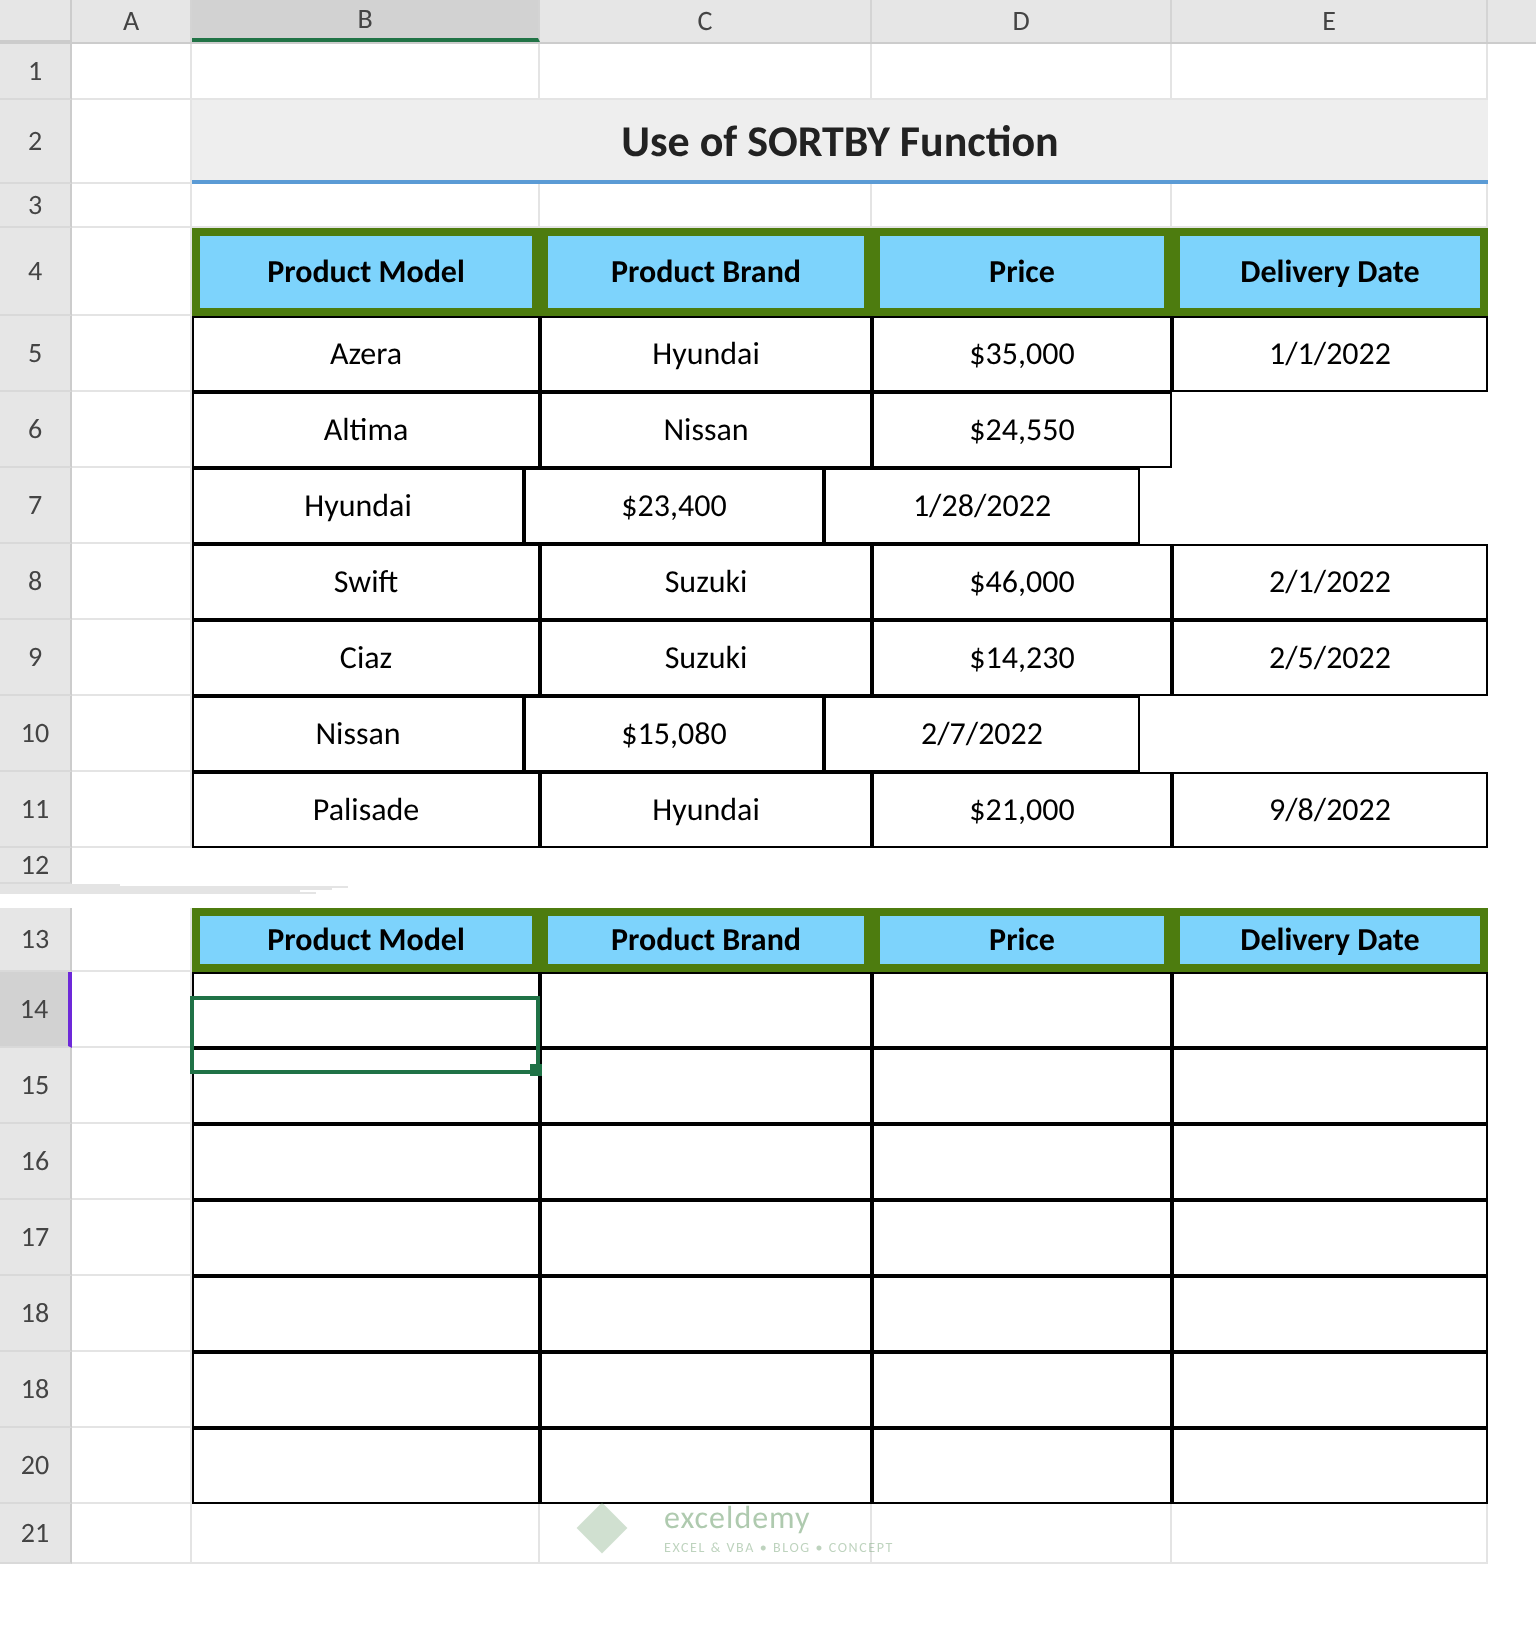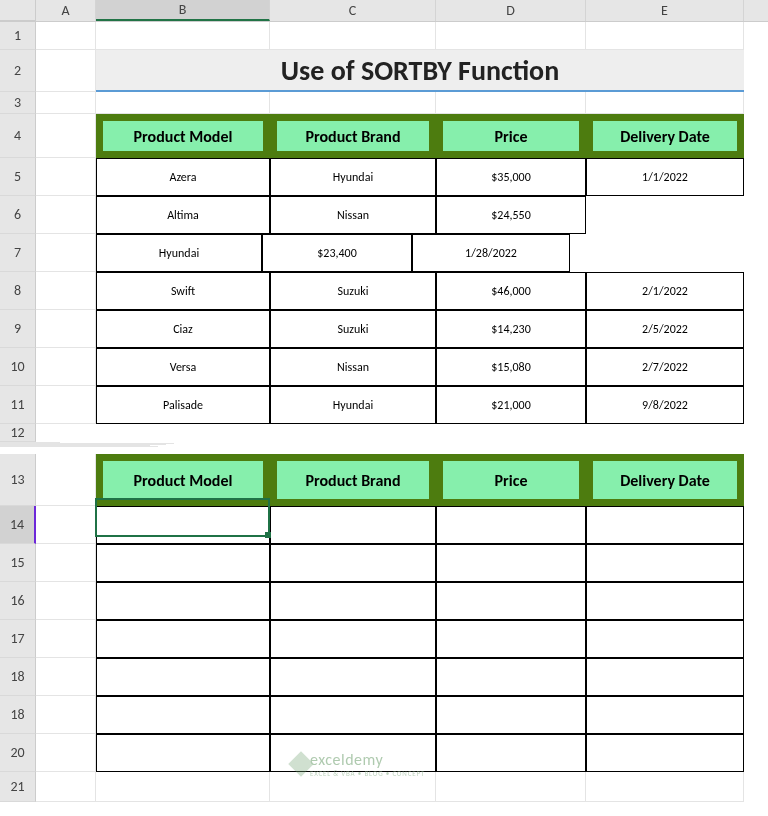--- a/index.html
+++ b/index.html
@@ -84,36 +84,36 @@
   .colB { width: 174px; }
   .colC { width: 166px; }
   .colD { width: 150px; }
   .colE { width: 158px; }
 
   .title-banner {
     flex: 0 0 648px;
     background: #eeeeee;
     border-bottom: 2px solid #5b9bd5;
     font-weight: bold;
-    font-size: 28px;
+    font-size: 22px;
     color: #222;
     display: flex;
     align-items: center;
     justify-content: center;
   }
   .th {
-    background: #86efac;
-    border: 7px solid #4d7c0f;
+    background: #7dd3fc;
+    border: 4px solid #4d7c0f;
     font-weight: bold;
     font-size: 16px;
   }
   .td {
     background: #fff;
     border: 1px solid #000;
-    font-size: 12px;
+    font-size: 16px;
     text-align: center;
   }
   .td.empty {
     background: #fff;
   }
   .active-cell {
     position: absolute;
     border: 2px solid #1f7246;
     pointer-events: none;
     z-index: 5;
@@ -124,21 +124,21 @@
     width: 6px; height: 6px;
     background: #1f7246;
     right: -3px; bottom: -3px;
   }
   .watermark {
     position: absolute;
     left: 292px;
     top: 750px;
     display: flex;
     align-items: center;
-    gap: 0;
+    gap: 22px;
     opacity: 0.55;
     z-index: 3;
     font-size: 11px;
     color: #6fa06f;
     pointer-events: none;
   }
   .watermark .logo {
     width: 18px; height: 18px;
     background: #6fa06f;
     transform: rotate(45deg);
@@ -239,21 +239,20 @@
       <div class="rh">9</div>
       <div class="cell colA"></div>
       <div class="cell td colB">Ciaz</div>
       <div class="cell td colC">Suzuki</div>
       <div class="cell td colD">$14,230</div>
       <div class="cell td colE">2/5/2022</div>
     </div>
     <div class="row">
       <div class="rh">10</div>
       <div class="cell colA"></div>
-      <div class="cell td colB">Versa</div>
       <div class="cell td colC">Nissan</div>
       <div class="cell td colD">$15,080</div>
       <div class="cell td colE">2/7/2022</div>
     </div>
     <div class="row">
       <div class="rh">11</div>
       <div class="cell colA"></div>
       <div class="cell td colB">Palisade</div>
       <div class="cell td colC">Hyundai</div>
       <div class="cell td colD">$21,000</div>
@@ -262,21 +261,21 @@
 
     <div class="row r12">
       <div class="rh">12</div>
       <div class="cell colA"></div>
       <div class="cell colB"></div>
       <div class="cell colC"></div>
       <div class="cell colD"></div>
       <div class="cell colE"></div>
     </div>
 
-    <div class="row" style="height:52px">
+    <div class="row" style="height:32px">
       <div class="rh">13</div>
       <div class="cell colA"></div>
       <div class="cell th colB">Product Model</div>
       <div class="cell th colC">Product Brand</div>
       <div class="cell th colD">Price</div>
       <div class="cell th colE">Delivery Date</div>
     </div>
 
     <div class="row">
       <div class="rh sel">14</div>

